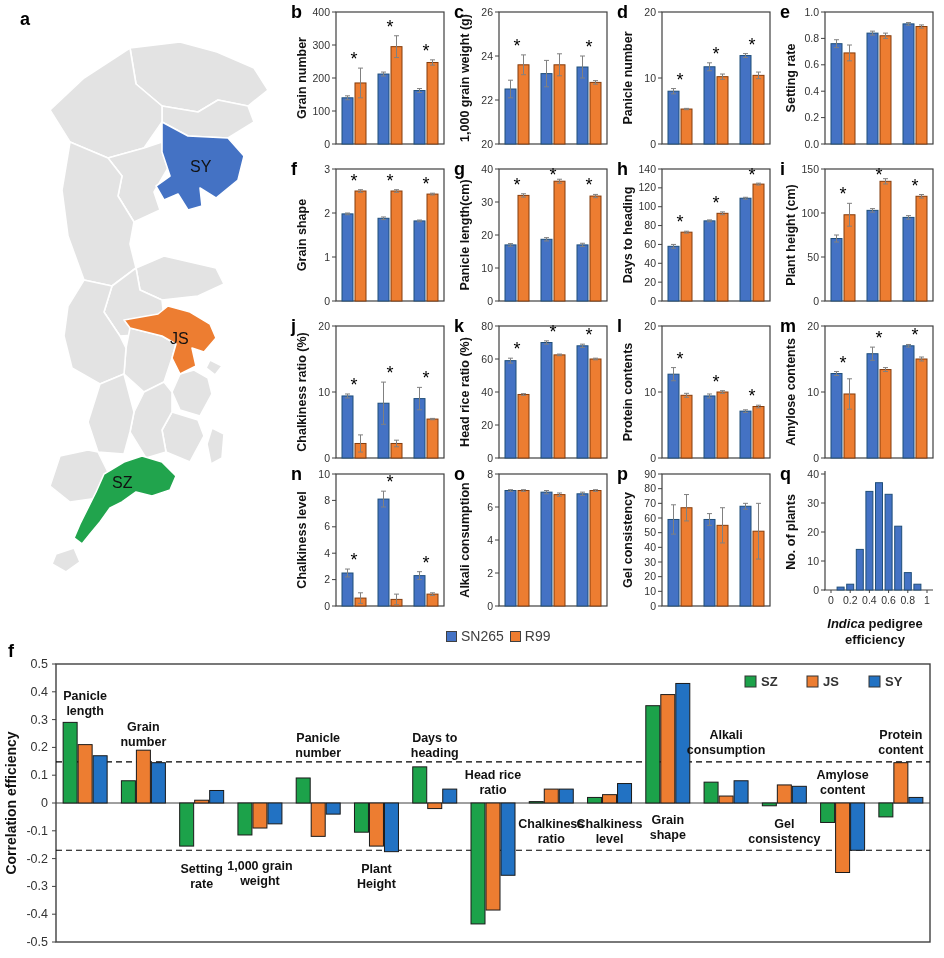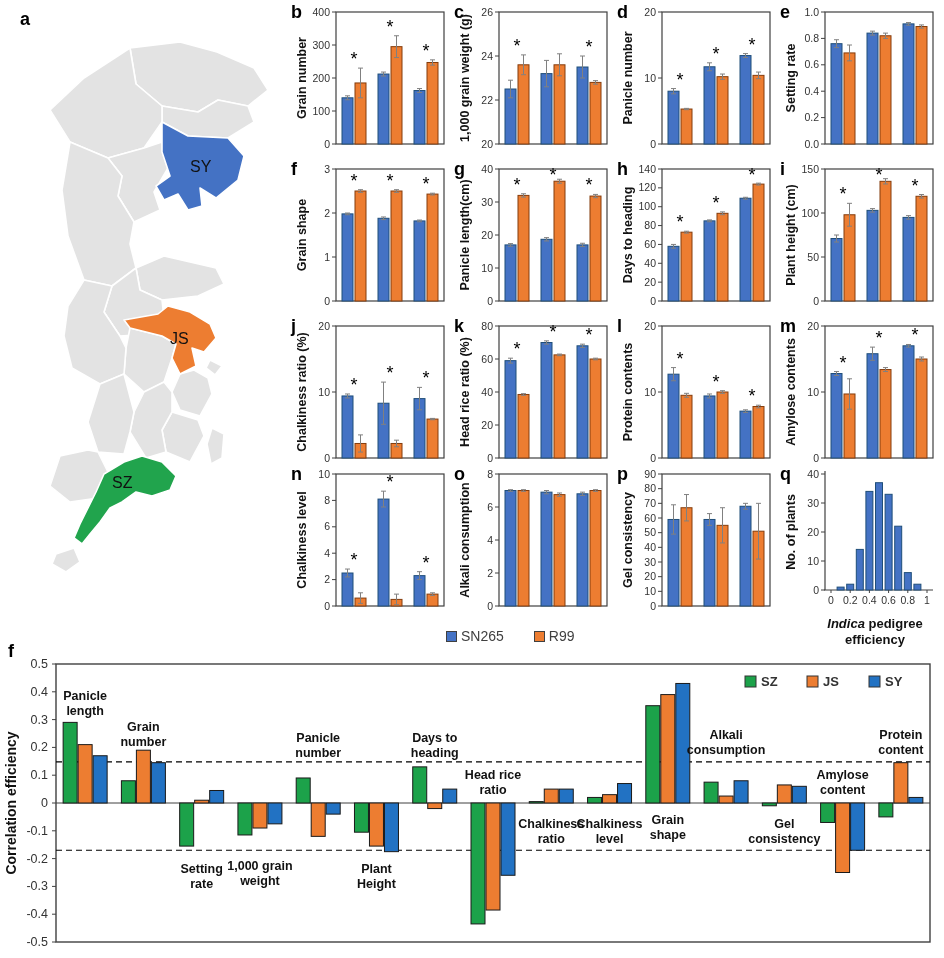--- a/index.html
+++ b/index.html
@@ -8,21 +8,21 @@
   #map-wrap{position:absolute;left:6px;top:6px;width:282px;height:634px;}
   #map-letter{position:absolute;left:14px;top:4px;}
   #map-svg{position:absolute;left:6px;top:24px;}
   #mini-grid{position:absolute;left:290px;top:2px;width:654px;height:646px;
              display:grid;grid-template-columns:repeat(4,163px);grid-template-rows:157px 157px 148px 184px;}
   .cell{position:relative;}
   .cell .panel-letter{position:absolute;left:1px;top:1px;}
   .cell svg{position:absolute;left:4px;top:2px;}
   .q-caption{position:absolute;left:34px;top:152px;width:124px;text-align:center;
              font-size:13px;font-weight:700;line-height:16px;color:#111;}
-  #legend-varieties{position:absolute;left:446px;top:628px;display:flex;gap:30px;align-items:center;
+  #legend-varieties{position:absolute;left:446px;top:628px;display:flex;gap:6px;align-items:center;
                     font-size:14px;color:#404040;}
   .leg-item{display:flex;align-items:center;gap:4px;}
   .swatch{width:11px;height:11px;display:inline-block;border:1px solid #404040;box-sizing:border-box;}
   #bottom-wrap{position:absolute;left:0;top:644px;width:944px;height:314px;}
   #bottom-letter{position:absolute;left:8px;top:-2px;}
   #bottom-svg{position:absolute;left:0;top:8px;}
 </style>
 </head>
 <body>
 

